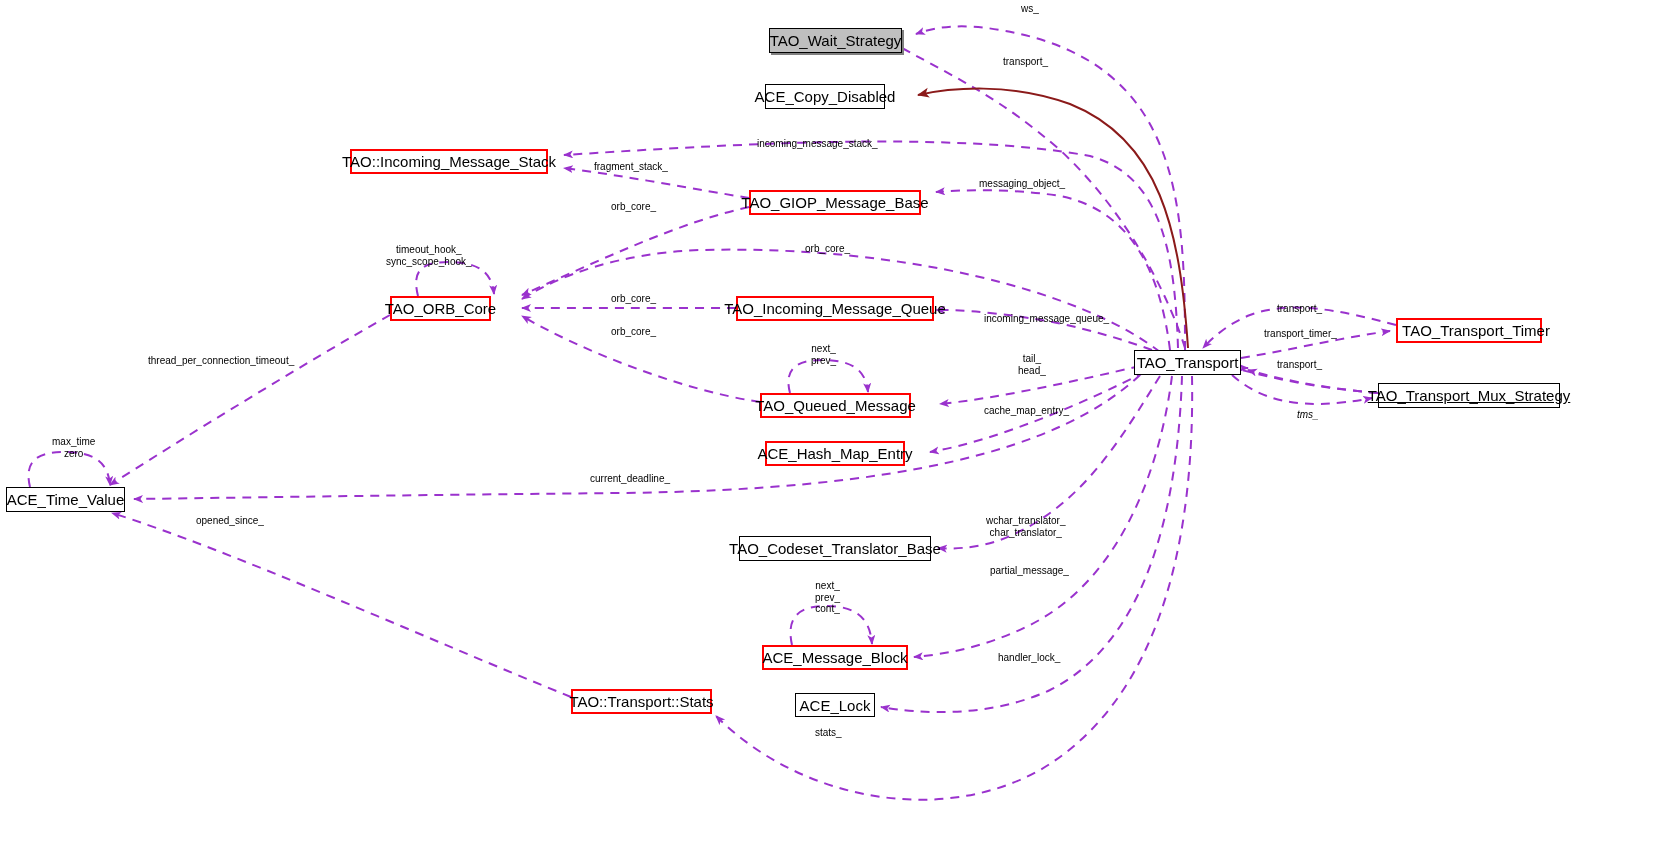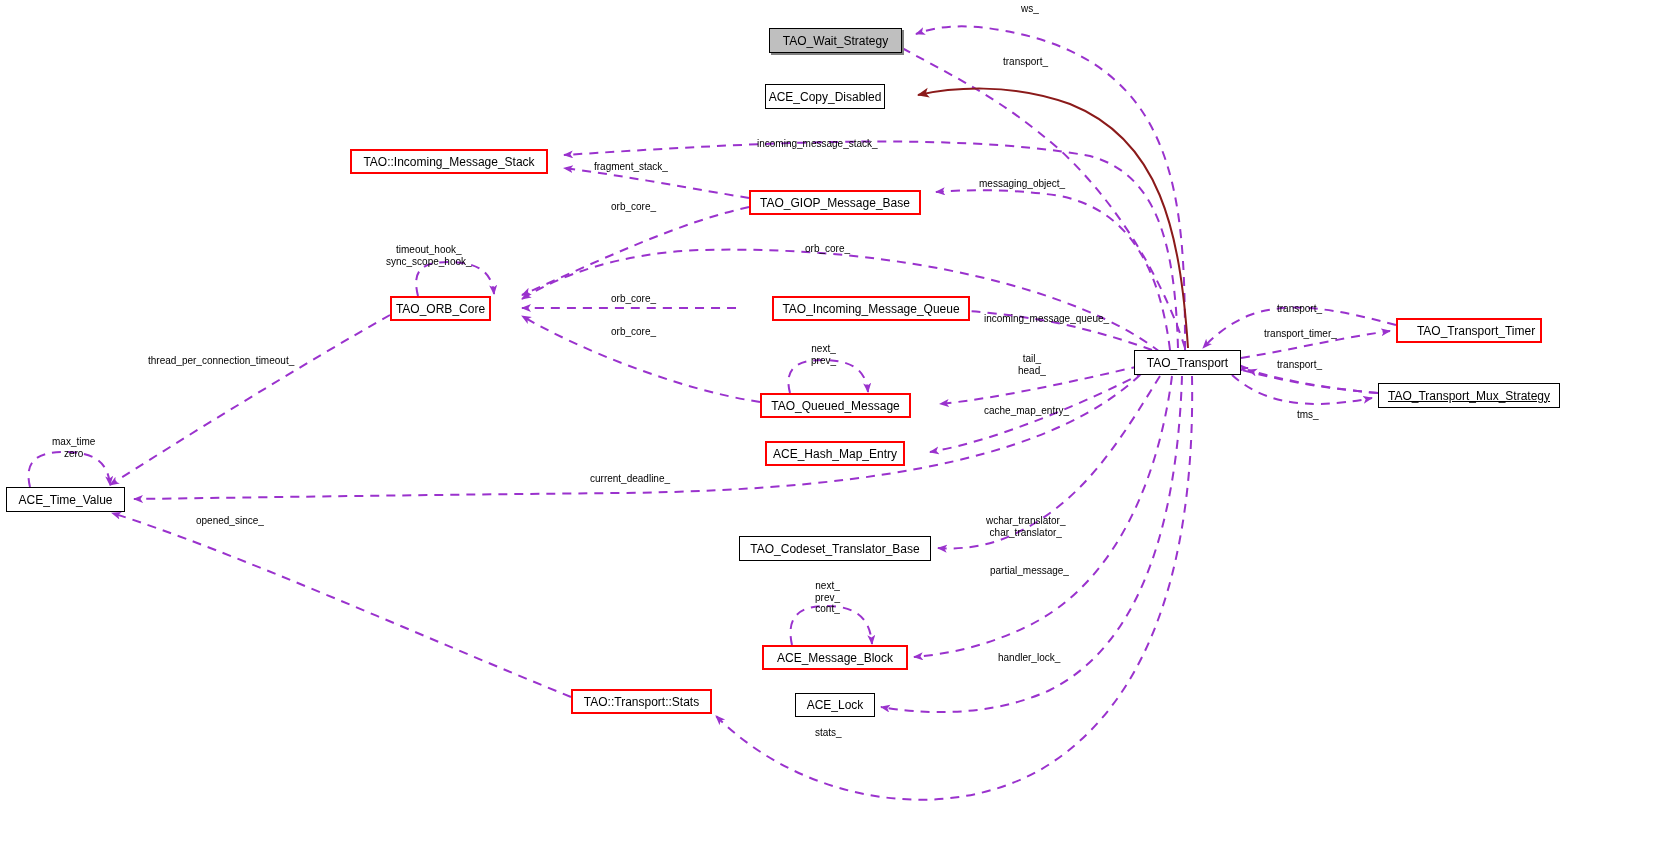--- a/index.html
+++ b/index.html
@@ -1,20 +1,20 @@
 <!DOCTYPE html>
 <html><head>
 <meta charset="utf-8">
 <style>
   html,body{margin:0;padding:0;background:#ffffff;}
   body{width:1680px;height:852px;overflow:hidden;font-family:"Liberation Sans",sans-serif;}
   #stage{position:relative;width:1680px;height:852px;background:#fff;}
   svg#edges{position:absolute;left:0;top:0;width:1680px;height:852px;}
   .node{position:absolute;box-sizing:border-box;display:flex;align-items:center;justify-content:center;
-        background:#ffffff;border:1px solid #000000;font-size:12px;color:#000;white-space:nowrap;
+        background:#ffffff;border:1px solid #000000;font-size:15px;color:#000;white-space:nowrap;
         font-family:"Liberation Sans",sans-serif;line-height:1;}
   .node.red{border:2px solid #ff0000;}
   .node.current{background:#bfbfbf;border:1px solid #000;box-shadow:2px 2px 0 #808080;}
   .node span{pointer-events:none;}
   .elabel{position:absolute;font-size:10px;color:#000;white-space:pre;text-align:center;
           font-family:"Liberation Sans",sans-serif;line-height:1.15;}
 </style>
 </head>
 <body>
 
@@ -100,21 +100,21 @@
   </div>
   <div class="node red" style="left:350px;top:149px;width:198px;height:25px;">
     <span>TAO::Incoming_Message_Stack</span>
   </div>
   <div class="node red" style="left:749px;top:190px;width:172px;height:25px;">
     <span>TAO_GIOP_Message_Base</span>
   </div>
   <div class="node red" style="left:390px;top:296px;width:101px;height:25px;">
     <span>TAO_ORB_Core</span>
   </div>
-  <div class="node red" style="left:736px;top:296px;width:198px;height:25px;margin-left:36px;">
+  <div class="node red" style="left:736px;top:296px;width:198px;height:25px;">
     <span>TAO_Incoming_Message_Queue</span>
   </div>
   <div class="node" style="left:1134px;top:350px;width:107px;height:25px;">
     <span>TAO_Transport</span>
   </div>
   <div class="node red" style="left:1396px;top:318px;width:146px;height:25px;padding-left:14px;">
     <span>TAO_Transport_Timer</span>
   </div>
   <div class="node" style="left:1378px;top:383px;width:182px;height:25px;text-decoration:underline;">
     <span>TAO_Transport_Mux_Strategy</span>
@@ -154,21 +154,21 @@
   <div class="elabel" style="left:984px;top:313px;">incoming_message_queue_</div>
   <div class="elabel" style="left:1277px;top:303px;">transport_</div>
   <div class="elabel" style="left:1264px;top:328px;">transport_timer_</div>
   <div class="elabel" style="left:611px;top:326px;">orb_core_</div>
   <div class="elabel" style="left:811px;top:343px;">next_
 prev_</div>
   <div class="elabel" style="left:1018px;top:353px;">tail_
 head_</div>
   <div class="elabel" style="left:1277px;top:359px;">transport_</div>
   <div class="elabel" style="left:148px;top:355px;">thread_per_connection_timeout_</div>
-  <div class="elabel" style="left:1297px;top:409px;">tms_</div>
+  <div class="elabel" style="left:1297px;top:409px;font-style:italic;">tms_</div>
   <div class="elabel" style="left:984px;top:405px;">cache_map_entry_</div>
   <div class="elabel" style="left:52px;top:436px;">max_time
 zero</div>
   <div class="elabel" style="left:590px;top:473px;">current_deadline_</div>
   <div class="elabel" style="left:196px;top:515px;">opened_since_</div>
   <div class="elabel" style="left:986px;top:515px;">wchar_translator_
 char_translator_</div>
   <div class="elabel" style="left:990px;top:565px;">partial_message_</div>
   <div class="elabel" style="left:815px;top:580px;">next_
 prev_

